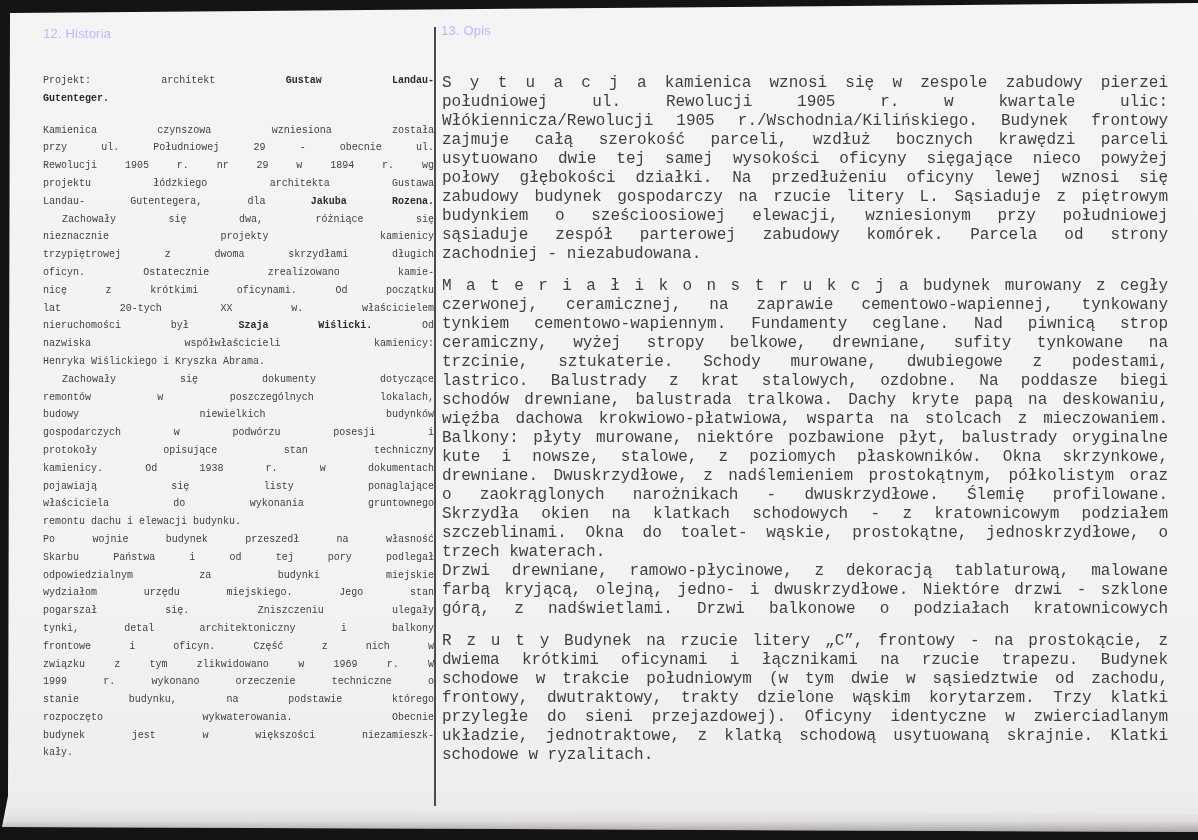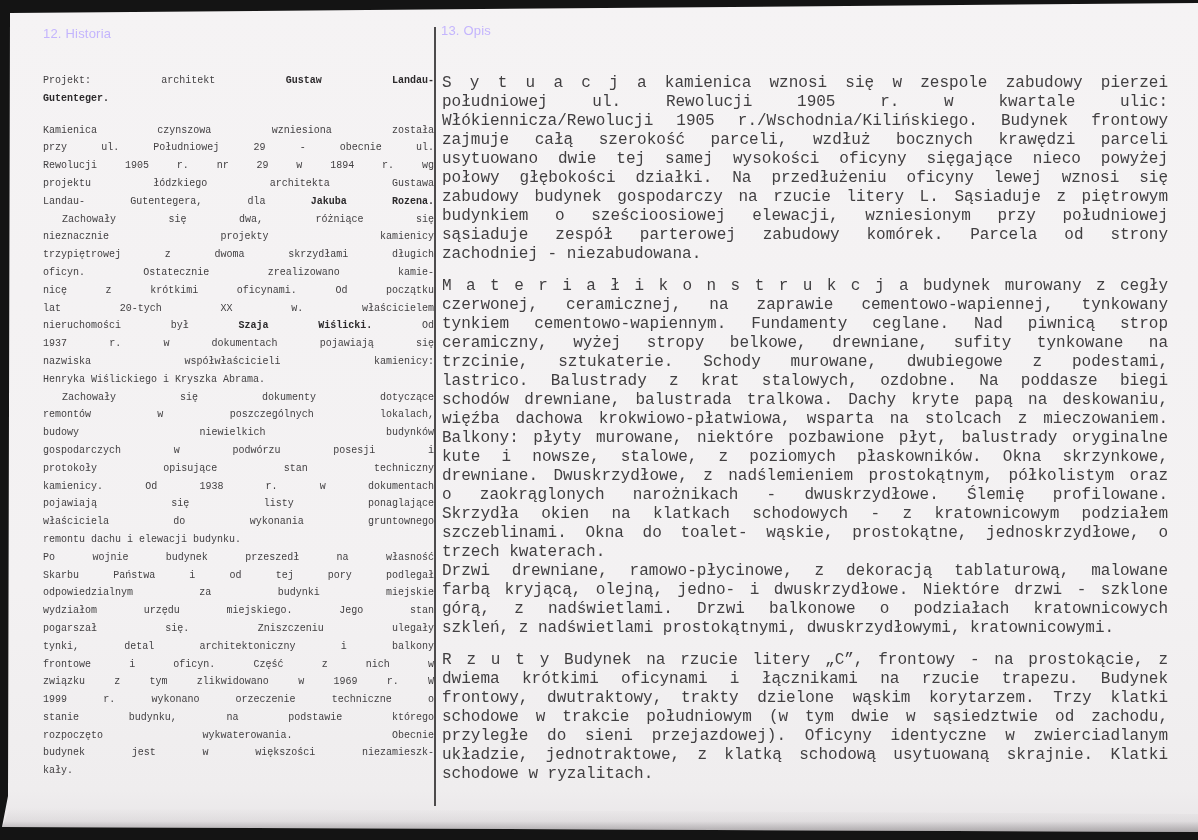--- a/index.html
+++ b/index.html
@@ -98,21 +98,20 @@
         <div class="line jst">Landau- Gutentegera, dla <b>Jakuba Rozena.</b></div>
       </div>
       <div class="para">
         <div class="line jst ind">Zachowały się dwa, różniące się</div>
         <div class="line jst">nieznacznie projekty kamienicy</div>
         <div class="line jst">trzypiętrowej z dwoma skrzydłami długich</div>
         <div class="line jst">oficyn. Ostatecznie zrealizowano kamie-</div>
         <div class="line jst">nicę z krótkimi oficynami. Od początku</div>
         <div class="line jst">lat 20-tych XX w. właścicielem</div>
         <div class="line jst">nieruchomości był <b>Szaja Wiślicki.</b> Od</div>
-        <div class="line jst">1937 r. w dokumentach pojawiają się</div>
         <div class="line jst">nazwiska współwłaścicieli kamienicy:</div>
         <div class="line">Henryka Wiślickiego i Kryszka Abrama.</div>
       </div>
       <div class="para">
         <div class="line jst ind">Zachowały się dokumenty dotyczące</div>
         <div class="line jst">remontów w poszczególnych lokalach,</div>
         <div class="line jst">budowy niewielkich budynków</div>
         <div class="line jst">gospodarczych w podwórzu posesji i</div>
         <div class="line jst">protokoły opisujące stan techniczny</div>
         <div class="line jst">kamienicy. Od 1938 r. w dokumentach</div>
@@ -162,27 +161,26 @@
         <div class="line jst">Balkony: płyty murowane, niektóre pozbawione płyt, balustrady oryginalne</div>
         <div class="line jst">kute i nowsze, stalowe, z poziomych płaskowników. Okna skrzynkowe,</div>
         <div class="line jst">drewniane. Dwuskrzydłowe, z nadślemieniem prostokątnym, półkolistym oraz</div>
         <div class="line jst">o zaokrąglonych narożnikach - dwuskrzydłowe. Ślemię profilowane.</div>
         <div class="line jst">Skrzydła okien na klatkach schodowych - z kratownicowym podziałem</div>
         <div class="line jst">szczeblinami. Okna do toalet- wąskie, prostokątne, jednoskrzydłowe, o</div>
         <div class="line">trzech kwaterach.</div>
         <div class="line jst">Drzwi drewniane, ramowo-płycinowe, z dekoracją tablaturową, malowane</div>
         <div class="line jst">farbą kryjącą, olejną, jedno- i dwuskrzydłowe. Niektóre drzwi - szklone</div>
         <div class="line jst">górą, z nadświetlami. Drzwi balkonowe o podziałach kratownicowych</div>
-        <div class="line">szkleń, z nadświetlami prostokątnymi, dwuskrzydłowymi, kratownicowymi.</div>
       </div>
       <div class="para gap">
         <div class="line jst">R z u t y Budynek na rzucie litery „C”, frontowy - na prostokącie, z</div>
         <div class="line jst">dwiema krótkimi oficynami i łącznikami na rzucie trapezu. Budynek</div>
+        <div class="line jst">schodowe w trakcie południowym (w tym dwie w sąsiedztwie od zachodu,</div>
         <div class="line jst">frontowy, dwutraktowy, trakty dzielone wąskim korytarzem. Trzy klatki</div>
-        <div class="line jst">schodowe w trakcie południowym (w tym dwie w sąsiedztwie od zachodu,</div>
         <div class="line jst">przyległe do sieni przejazdowej). Oficyny identyczne w zwierciadlanym</div>
         <div class="line jst">układzie, jednotraktowe, z klatką schodową usytuowaną skrajnie. Klatki</div>
         <div class="line">schodowe w ryzalitach.</div>
       </div>
     </div>
 
   <div id="paper-shadow"></div>
 </div>
 
 </body></html>

